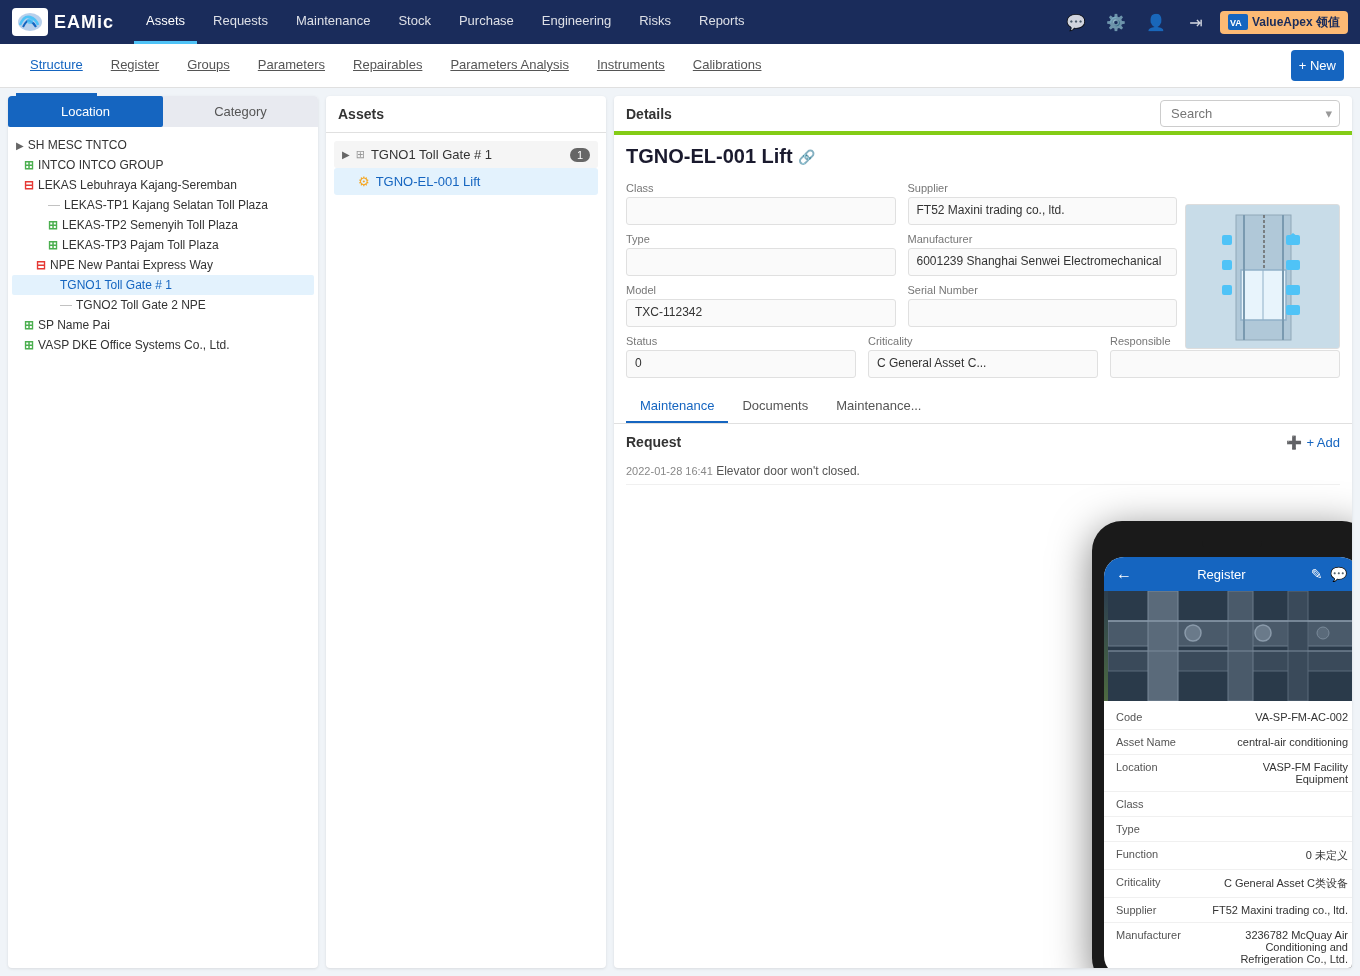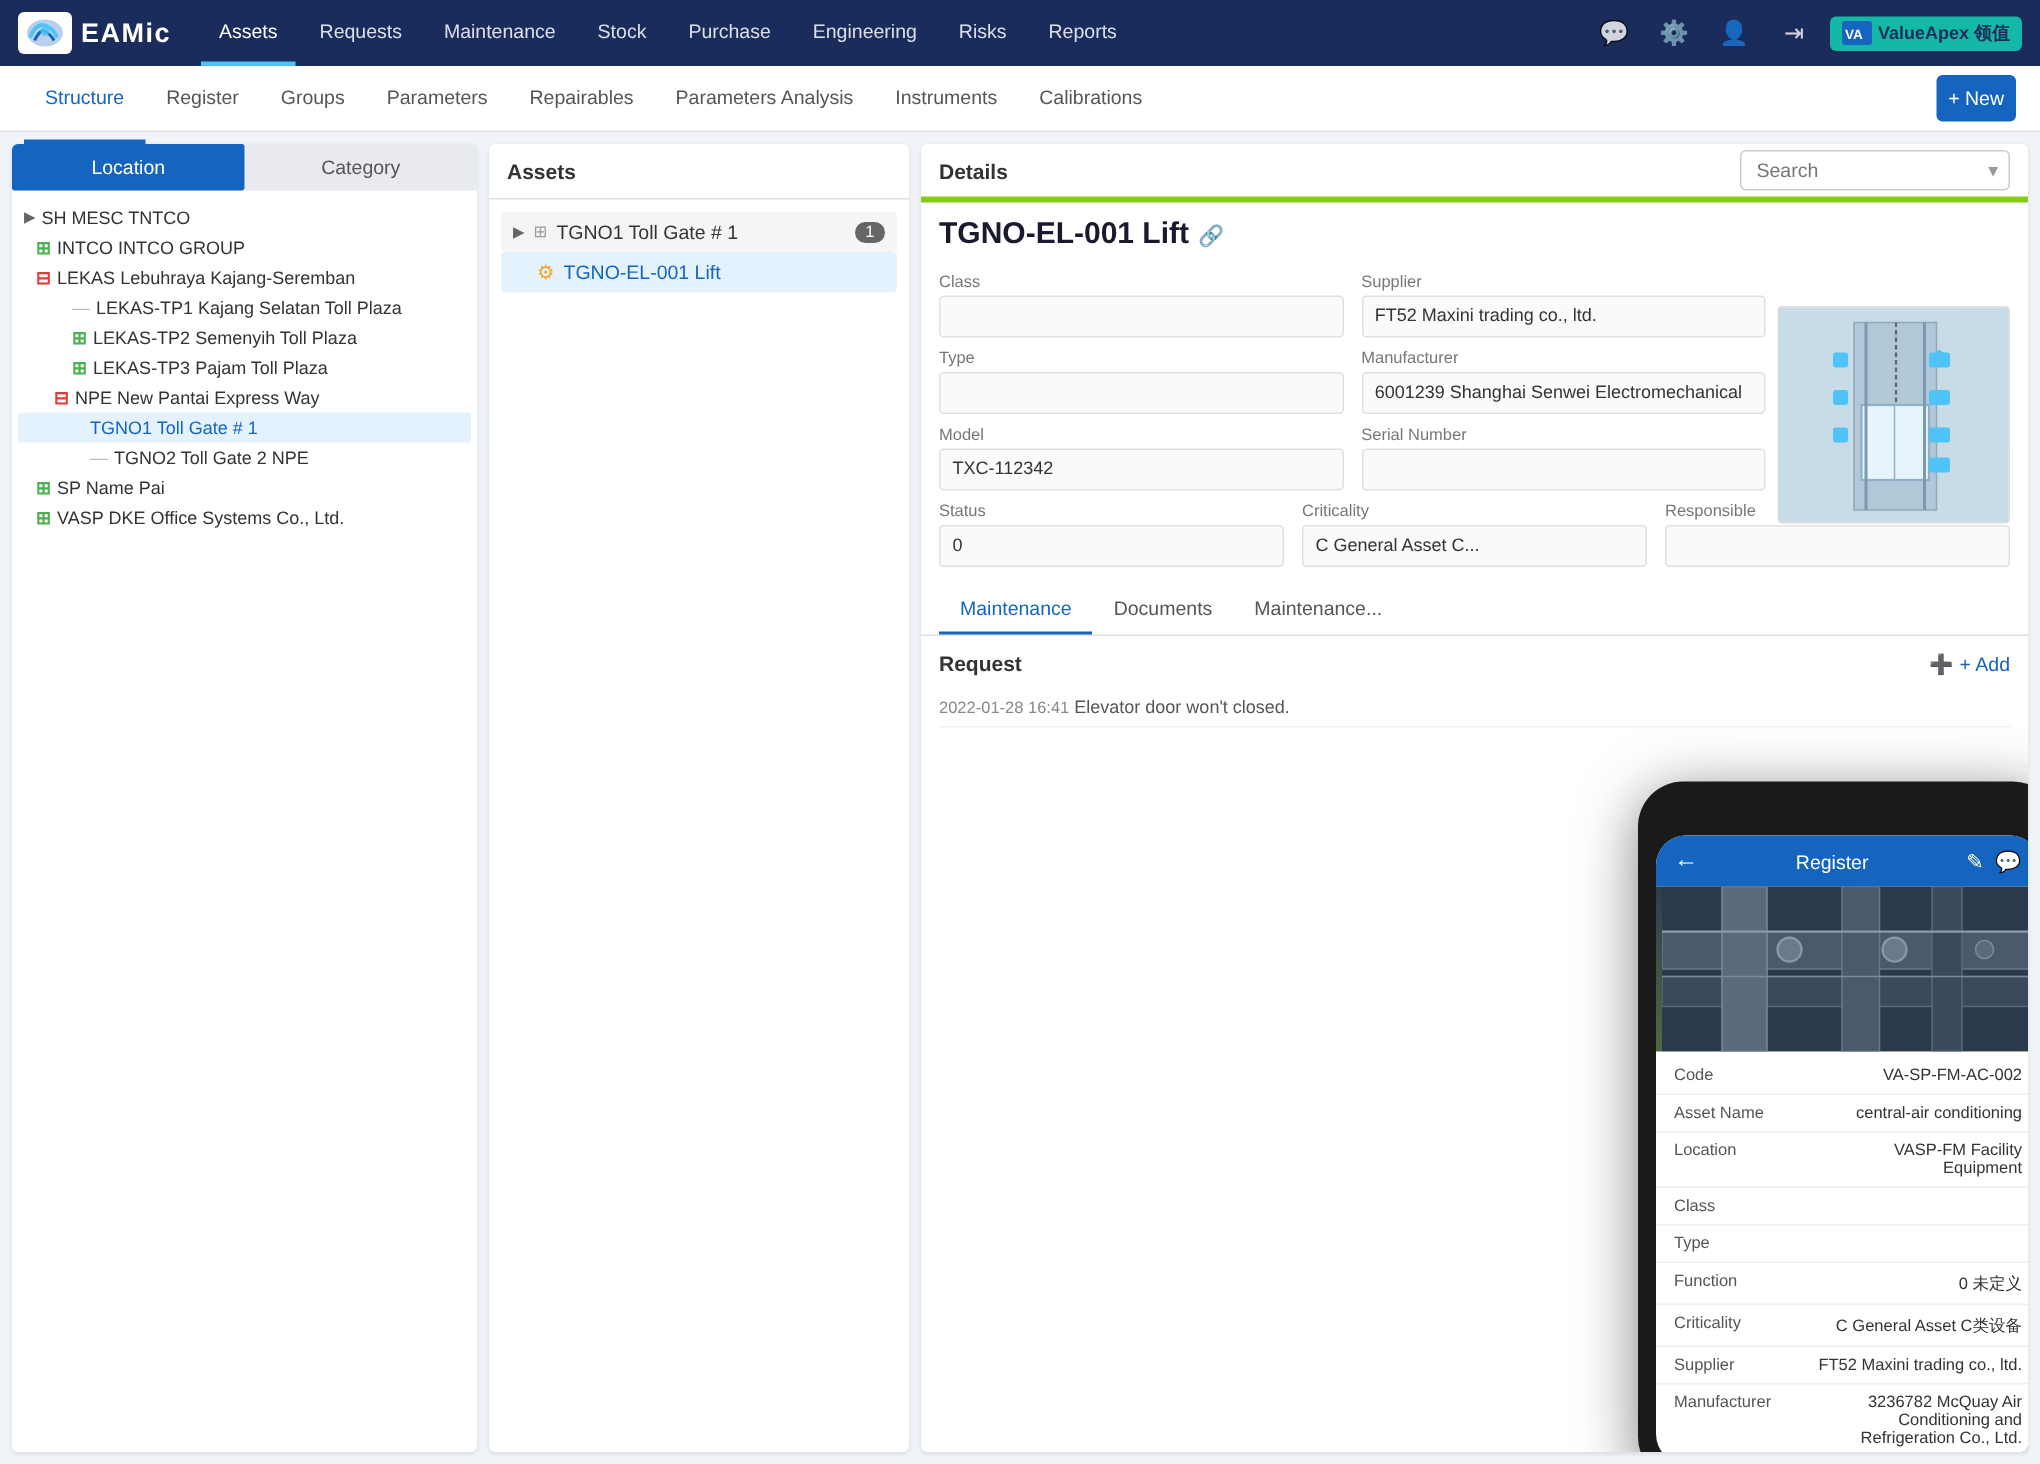--- a/index.html
+++ b/index.html
@@ -58,21 +58,21 @@
       width: 32px;
       height: 32px;
       display: flex;
       align-items: center;
       justify-content: center;
       cursor: pointer;
       font-size: 16px;
       border-radius: 4px;
     }
     .brand-badge {
-      background: #14b8a6;
+      background: #fdba74;
       border-radius: 4px;
       padding: 3px 8px;
       display: flex;
       align-items: center;
       gap: 4px;
       cursor: pointer;
     }
     .brand-badge-text {
       font-size: 12px;
       font-weight: 600;
@@ -98,20 +98,21 @@
     .sub-tab {
       color: #555;
       font-size: 13px;
       padding: 0 14px;
       height: 60px;
       display: flex;
       align-items: center;
       cursor: pointer;
       border-bottom: 3px solid transparent;
       white-space: nowrap;
+      text-decoration: underline;
     }
     .sub-tab.active { color: #1565c0; border-bottom: 3px solid #1565c0; font-weight: 500; }
     .new-btn {
       margin-left: auto;
       background: #1565c0;
       color: white;
       border: none;
       border-radius: 4px;
       padding: 8px 8px;
       font-size: 13px;

